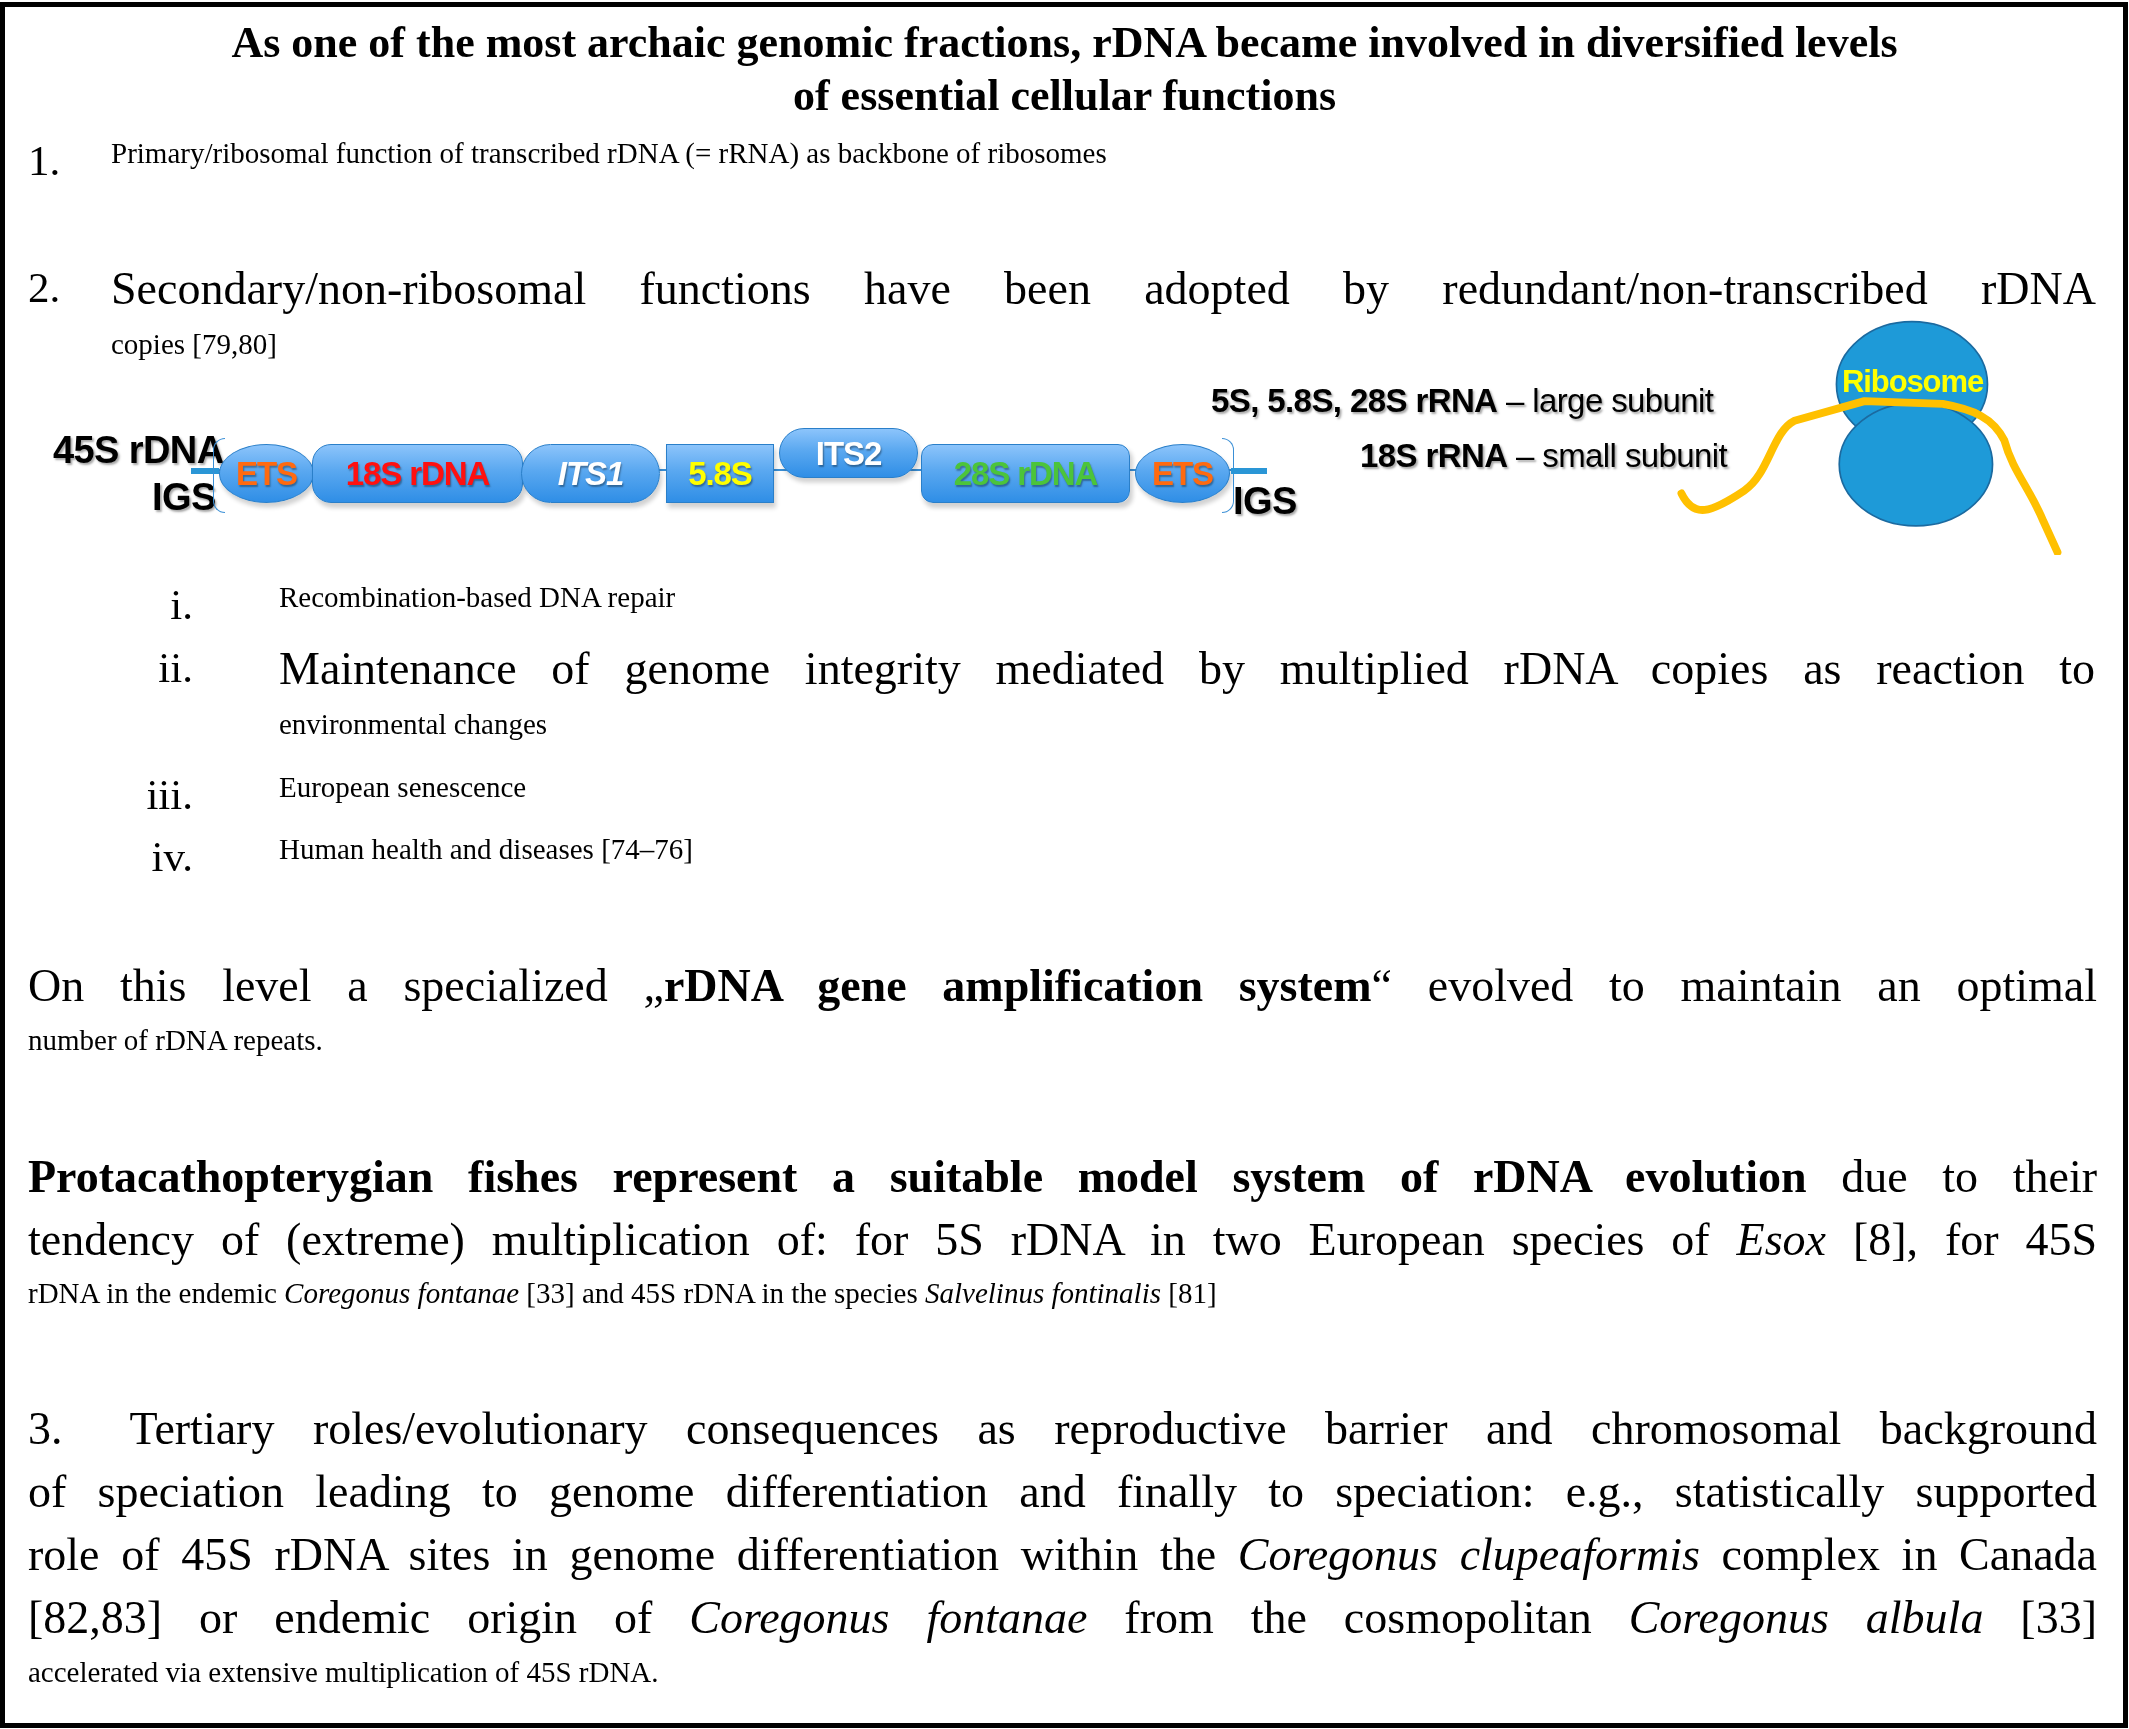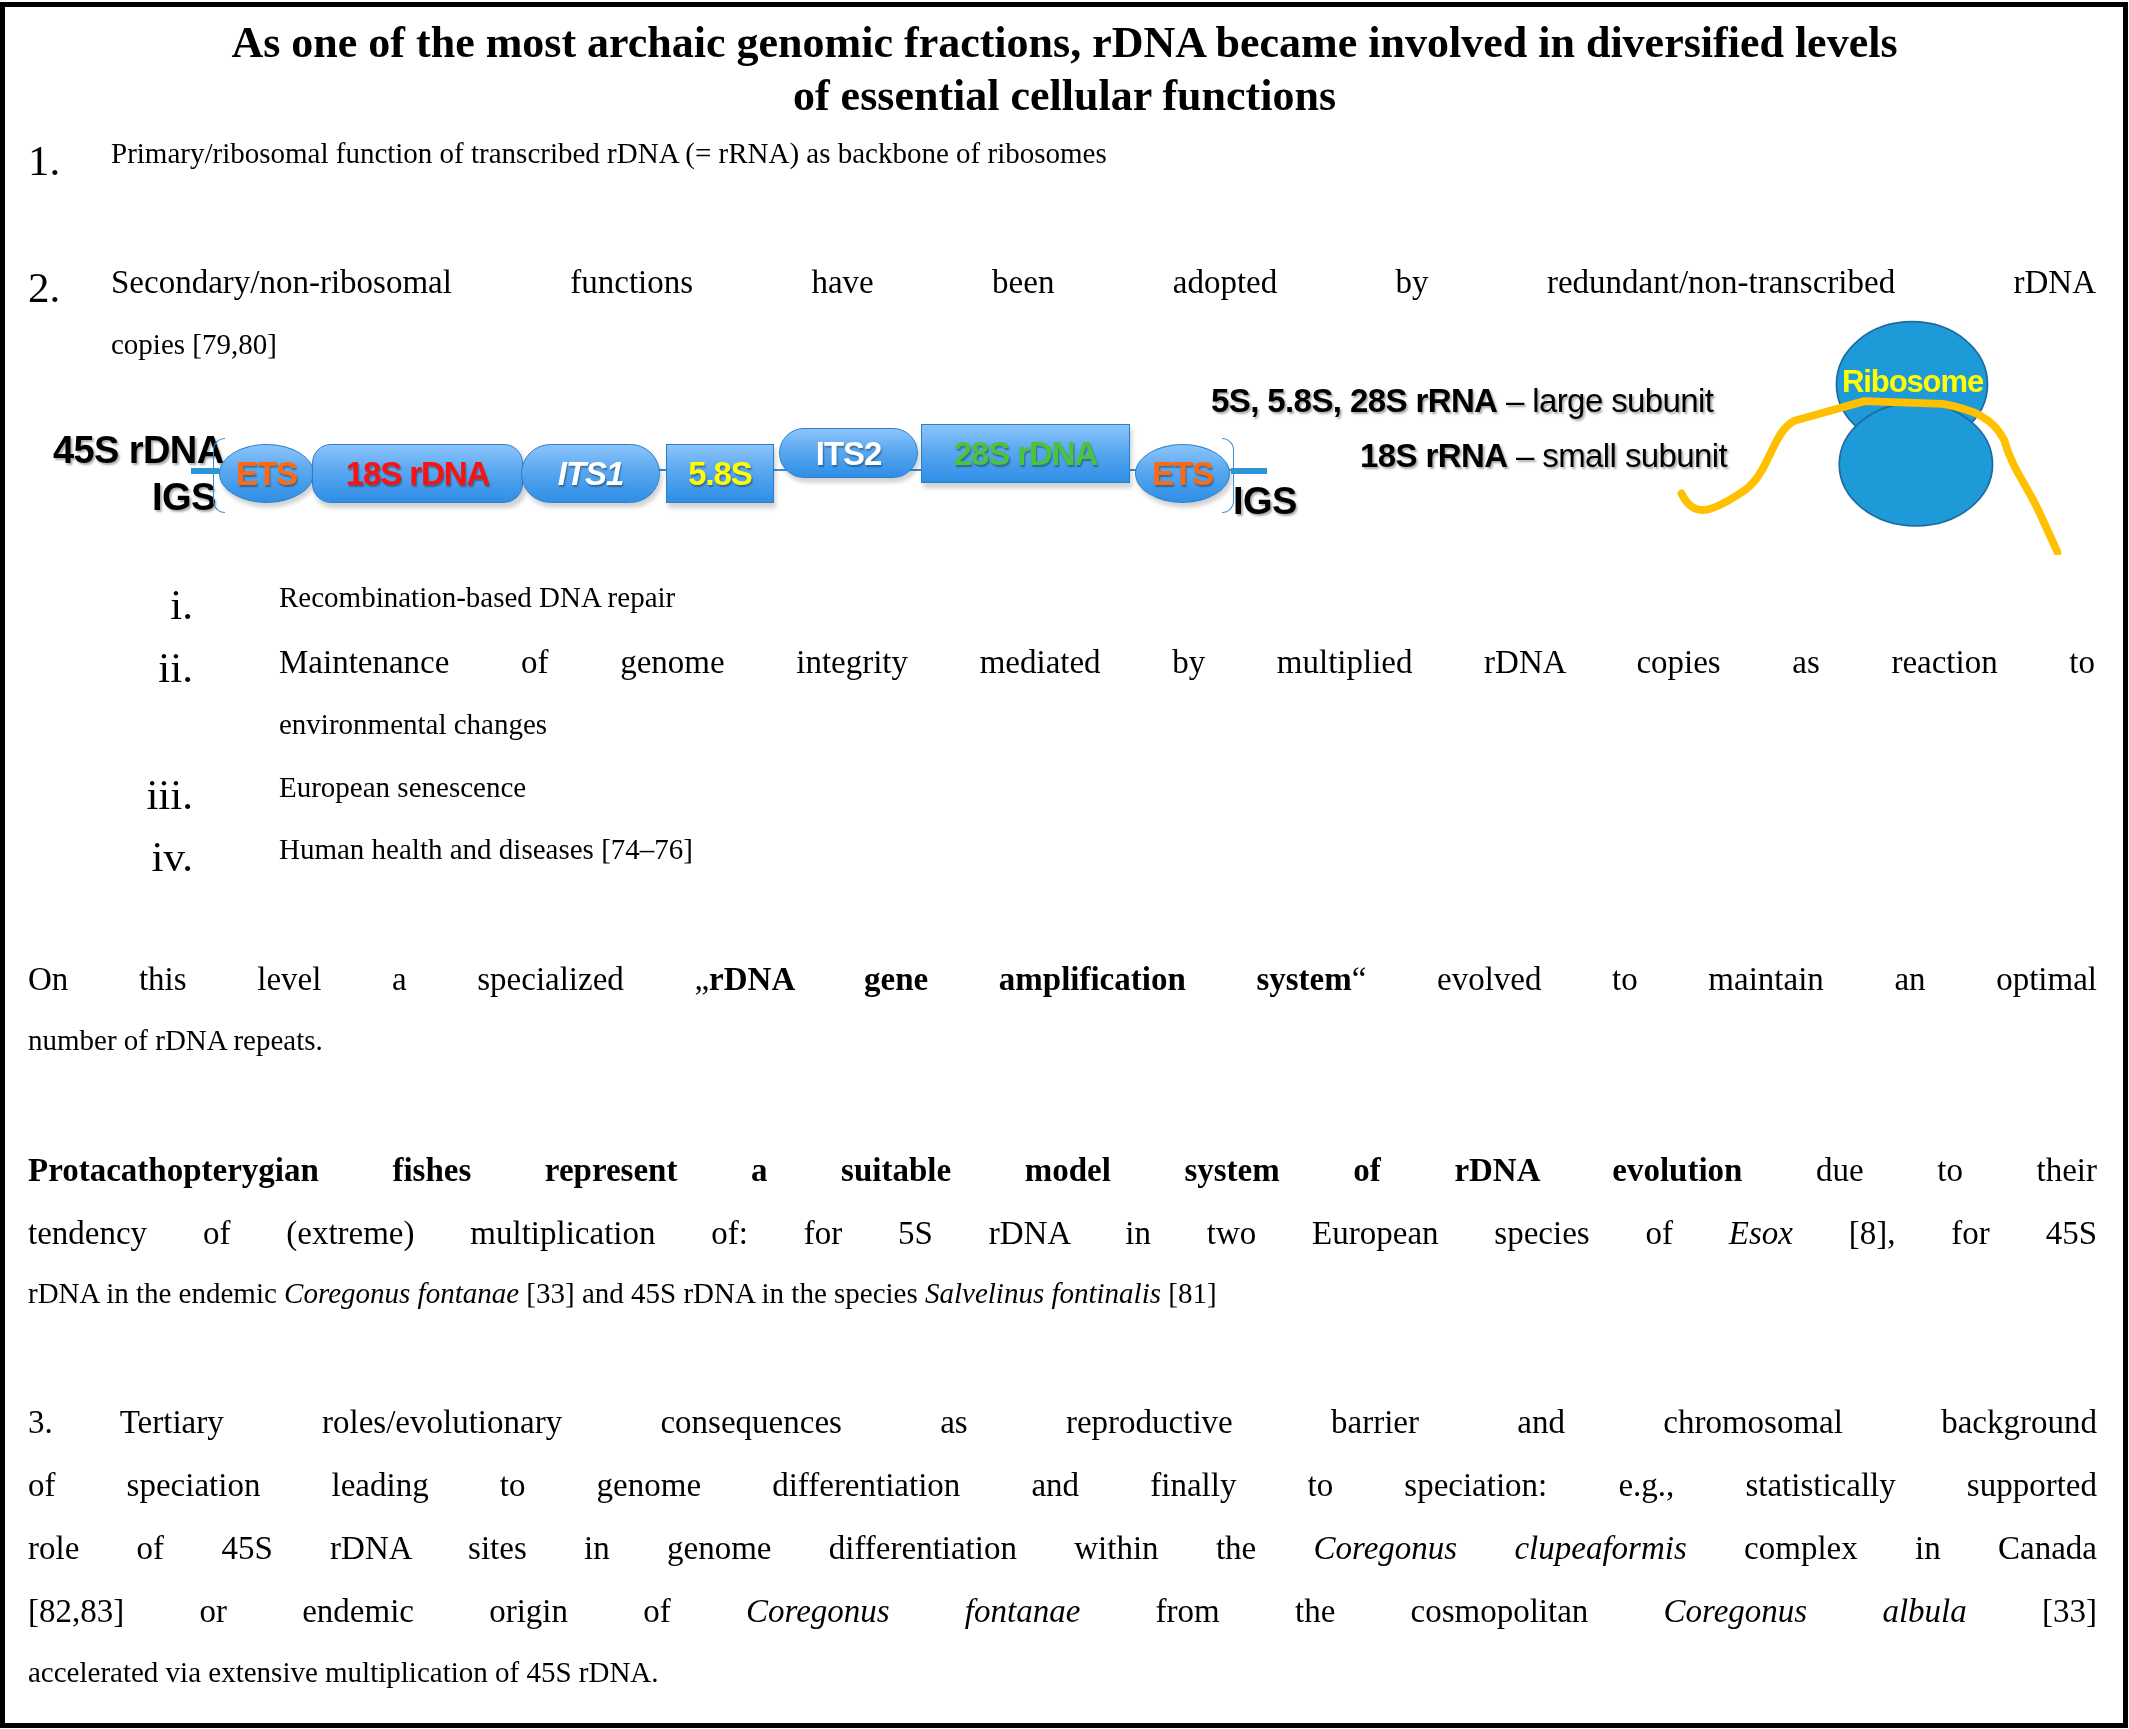--- a/index.html
+++ b/index.html
@@ -3,21 +3,21 @@
 <meta charset="utf-8">
 <style>
   html, body { margin:0; padding:0; background:#ffffff; }
   body { width:2129px; height:1730px; position:relative; overflow:hidden;
          font-family:"Liberation Serif","DejaVu Serif",serif; color:#000; }
   .frame { position:absolute; left:0; top:2.2px; width:2118px; height:1716px;
            border:5.6px solid #000; background:#fff; }
   .t { position:absolute; font-size:29px; line-height:1; white-space:nowrap; }
   .title { position:absolute; left:0; width:2129px; text-align:center; font-weight:bold;
            font-size:44px; line-height:1; white-space:nowrap; }
-  .justify { position:absolute; font-size:33px; line-height:1; text-align:justify;
+  .justify { position:absolute; font-size:46px; line-height:1; text-align:justify;
              text-align-last:justify; white-space:nowrap; }
   .num { position:absolute; font-size:43px; line-height:1; }
   .roman { position:absolute; font-size:43px; line-height:1; text-align:right; width:84px; }
   b { font-weight:bold; }
   i { font-style:italic; }
 
   
   .diag-label { position:absolute; font-family:"Liberation Sans","DejaVu Sans",sans-serif;
                 font-weight:bold; color:#000; font-size:38px; line-height:1; white-space:nowrap;
                 text-shadow:1.7px 2.2px 2.2px rgba(0,0,0,0.35); letter-spacing:-0.6px; }
@@ -67,21 +67,21 @@
   </div>
   <div class="seg pill" style="left:521px; top:444px; width:139px; height:59px;font-style:italic;">
     <span style="color:#ffffff;">ITS1</span>
   </div>
   <div class="seg rect" style="left:666px; top:444px; width:108px; height:59px;">
     <span style="color:#ffff00;">5.8S</span>
   </div>
   <div class="seg pill" style="left:779px; top:428px; width:139px; height:50px;justify-content:center;">
     <span style="color:#ffffff;">ITS2</span>
   </div>
-  <div class="seg rect" style="left:921px; top:424px; width:209px; height:59px;">
+  <div class="seg rect" style="left:921px; top:444px; width:209px; height:59px;border-radius:12px;">
     <span style="color:#4cc43a;">28S rDNA</span>
   </div>
   <div class="seg oval" style="left:1135px; top:444px; width:95px; height:59px;">
     <span style="color:#ff6a10;">ETS</span>
   </div>
   <div class="bracket" style="left:1222px; top:438px; width:11.2px; height:73px; border-left:none; border-radius:0 17px 17px 0;"></div>
   <div class="line" style="left:1231px; top:468px; width:36px;"></div>
   <div class="diag-label" style="left:1233px; top:482px;">IGS</div>
 
   <div class="diag-label" style="left:1211px; top:384px; font-size:33px;">

